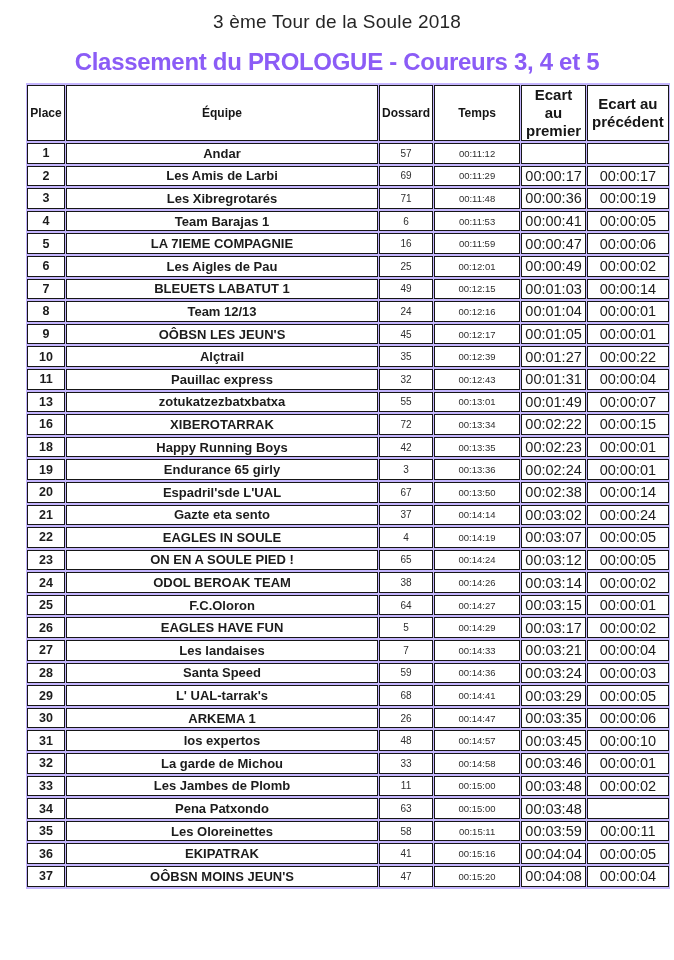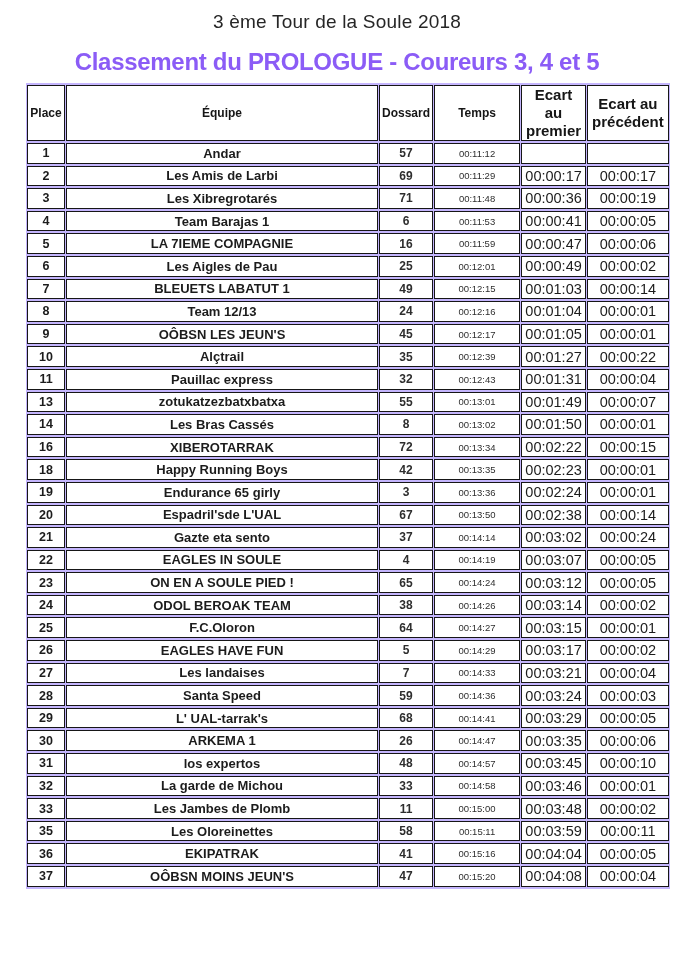--- a/index.html
+++ b/index.html
@@ -66,21 +66,21 @@
   }
   thead th.ecart-head {
     font-size: 15px;
     line-height: 1.2;
     white-space: normal;
     padding: 0 4px;
   }
   tbody td { height: 18.6px; }
   td.c0 { font-weight: 700; font-size: 12.5px; }              
   td.c1 { font-weight: 700; font-size: 13px; }                
-  td.c2 { font-weight: 700; font-size: 12px;  color: #2e2e2e; }
+  td.c2 { font-weight: 400; font-size: 10px;  color: #2e2e2e; }
   td.c3 { font-weight: 400; font-size: 9.5px; color: #2e2e2e;}
   td.c4, td.c5 { font-weight: 400; font-size: 14.5px; }       
 </style>
 </head>
 <body>
 
 <div class="page">
   <div class="doc-title">3 ème Tour de la Soule 2018</div>
   <div class="doc-subtitle">Classement du PROLOGUE - Coureurs 3, 4 et 5</div>
 
@@ -194,28 +194,20 @@
         </tr>
         <tr>
           <td class="c0">13</td>
           <td class="c1">zotukatzezbatxbatxa</td>
           <td class="c2">55</td>
           <td class="c3">00:13:01</td>
           <td class="c4">00:01:49</td>
           <td class="c5">00:00:07</td>
         </tr>
         <tr>
-          <td class="c0">14</td>
-          <td class="c1">Les Bras Cassés</td>
-          <td class="c2">8</td>
-          <td class="c3">00:13:02</td>
-          <td class="c4">00:01:50</td>
-          <td class="c5">00:00:01</td>
-        </tr>
-        <tr>
           <td class="c0">16</td>
           <td class="c1">XIBEROTARRAK</td>
           <td class="c2">72</td>
           <td class="c3">00:13:34</td>
           <td class="c4">00:02:22</td>
           <td class="c5">00:00:15</td>
         </tr>
         <tr>
           <td class="c0">18</td>
           <td class="c1">Happy Running Boys</td>
@@ -338,20 +330,28 @@
         </tr>
         <tr>
           <td class="c0">33</td>
           <td class="c1">Les Jambes de Plomb</td>
           <td class="c2">11</td>
           <td class="c3">00:15:00</td>
           <td class="c4">00:03:48</td>
           <td class="c5">00:00:02</td>
         </tr>
         <tr>
+          <td class="c0">34</td>
+          <td class="c1">Pena Patxondo</td>
+          <td class="c2">63</td>
+          <td class="c3">00:15:00</td>
+          <td class="c4">00:03:48</td>
+          <td class="c5"></td>
+        </tr>
+        <tr>
           <td class="c0">35</td>
           <td class="c1">Les Oloreinettes</td>
           <td class="c2">58</td>
           <td class="c3">00:15:11</td>
           <td class="c4">00:03:59</td>
           <td class="c5">00:00:11</td>
         </tr>
         <tr>
           <td class="c0">36</td>
           <td class="c1">EKIPATRAK</td>

